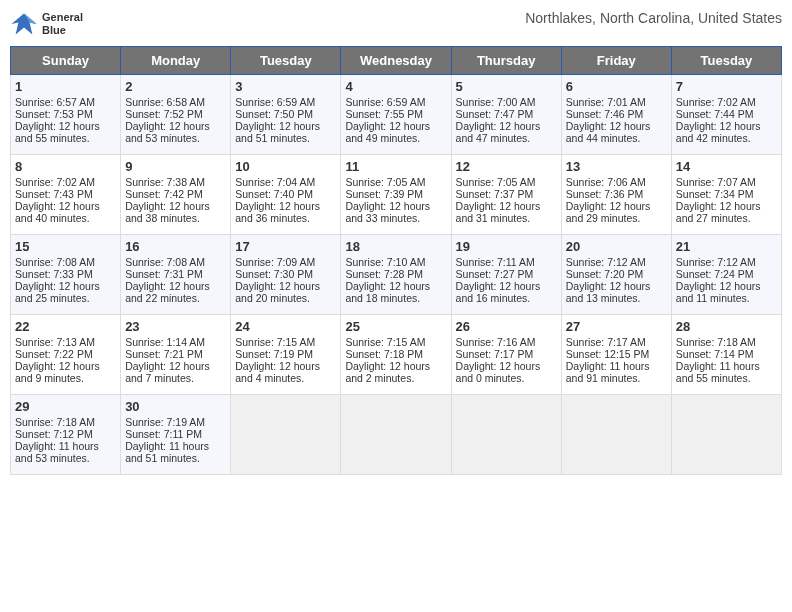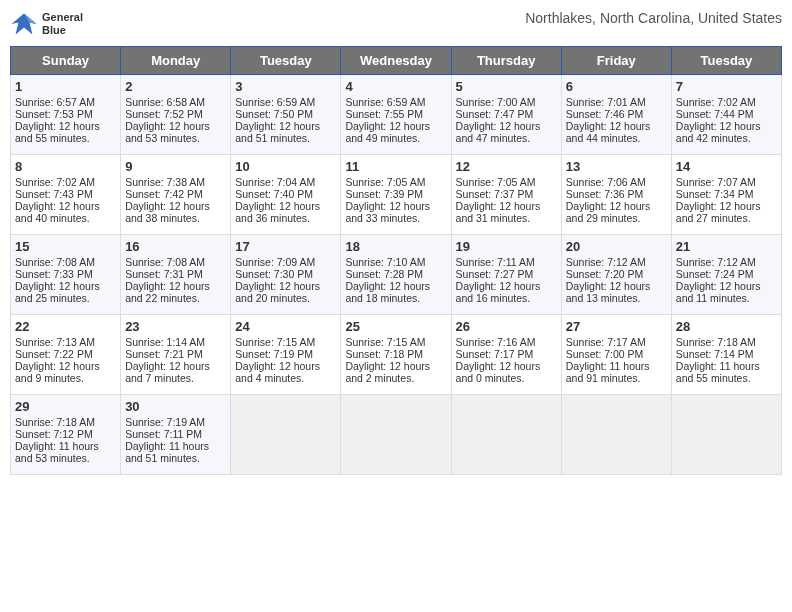--- a/index.html
+++ b/index.html
@@ -300,21 +300,21 @@
         <td>
           <span class="day-num">26</span>
           <div>Sunrise: 7:16 AM</div>
           <div>Sunset: 7:17 PM</div>
           <div>Daylight: 12 hours</div>
           <div>and 0 minutes.</div>
         </td>
         <td>
           <span class="day-num">27</span>
           <div>Sunrise: 7:17 AM</div>
-          <div>Sunset: 7:00 PM</div>
+          <div>Sunset: 12:15 PM</div>
           <div>Daylight: 11 hours</div>
           <div>and 91 minutes.</div>
         </td>
         <td>
           <span class="day-num">28</span>
           <div>Sunrise: 7:18 AM</div>
           <div>Sunset: 7:14 PM</div>
           <div>Daylight: 11 hours</div>
           <div>and 55 minutes.</div>
         </td>

